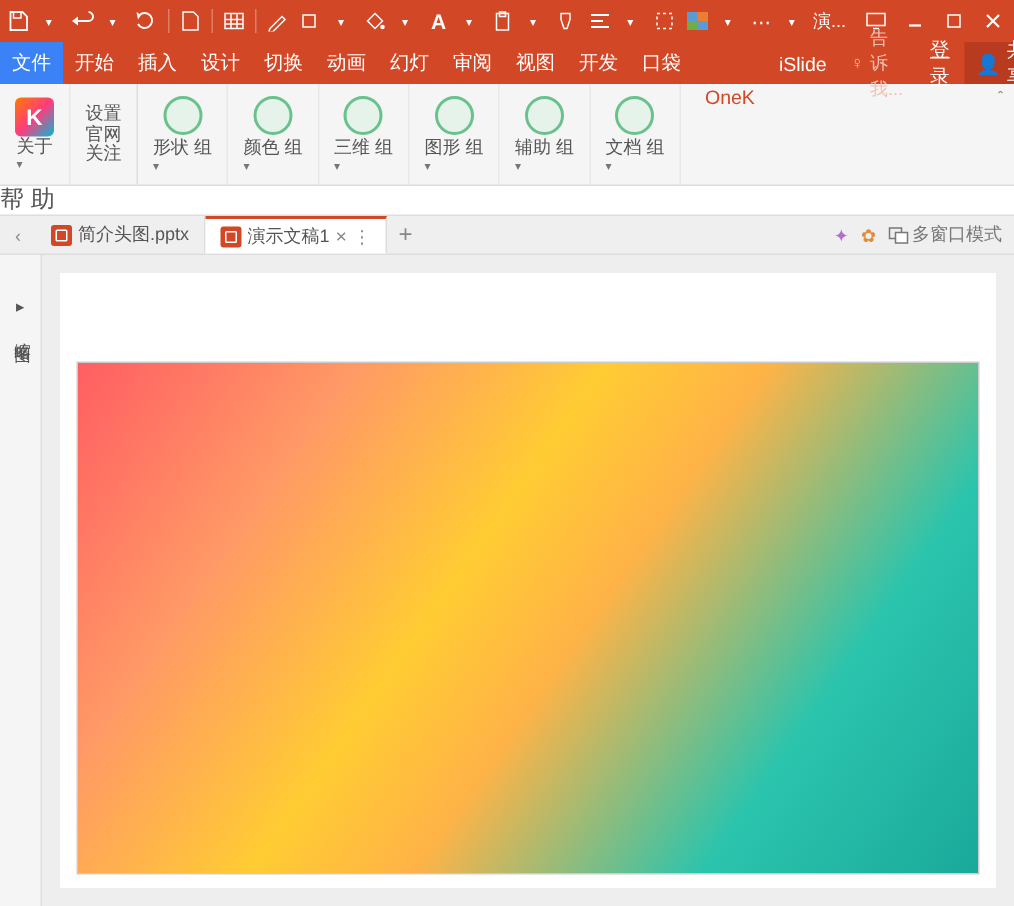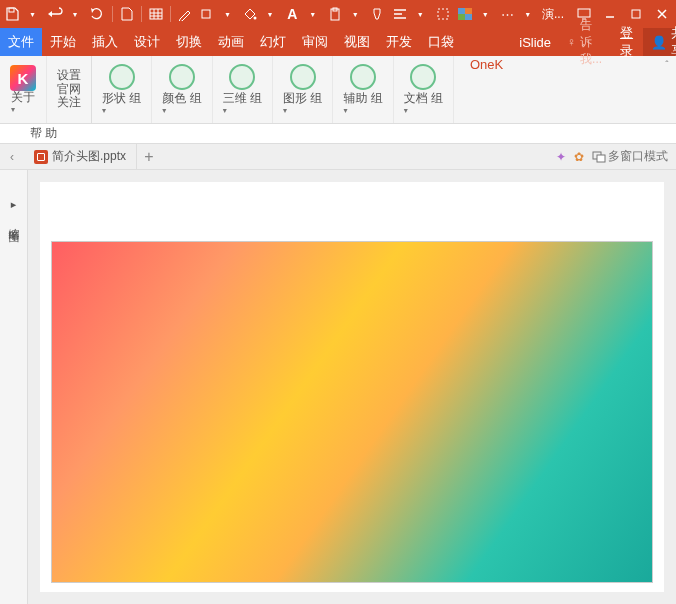--- a/index.html
+++ b/index.html
@@ -25,21 +25,21 @@
 
 
 .ribbon { height:68px; background:#f5f5f5; border-bottom:1px solid #ddd; display:flex; }
 .rgroup { display:flex; flex-direction:column; align-items:center; justify-content:center; padding:4px 10px; border-right:1px solid #e8e8e8; font-size:12px; color:#555; cursor:pointer; }
 .rgroup .rlogo { width:26px; height:26px; background:linear-gradient(135deg,#ff7a00,#ff3c7e,#00bcd4);border-radius:4px; display:flex;align-items:center;justify-content:center;color:#fff;font-weight:bold;font-size:15px; }
 .rgroup .stack { display:flex; flex-direction:column; align-items:flex-start; line-height:1.15; }
 .rgroup .ricon { width:26px; height:26px; border:2px solid #69c18c; border-radius:50%; background:#e6f3ea; margin-bottom:2px; }
 .rgroup .dd { font-size:8px; color:#777; }
 .ribbon .collapse { margin-left:auto; width:18px; display:flex;align-items:flex-start;justify-content:center; font-size:10px;color:#888; padding-top:4px; cursor:pointer; }
 
-.helprow { height:20px; background:#fff; border-bottom:1px solid #ddd; font-size:12px; color:#555; padding-left:30px; display:flex; align-items:center; }
+.helprow { height:20px; background:#fff; border-bottom:1px solid #ddd; font-size:16px; color:#555; display:flex; align-items:center; }
 
 
 .doctabs { height:26px; background:#efefef; border-bottom:1px solid #ddd; display:flex; align-items:stretch; font-size:12px; color:#555; }
 .doctab { display:flex; align-items:center; gap:4px; padding:0 10px; border-right:1px solid #ddd; cursor:pointer; max-width:150px; }
 .doctab.active { background:#fff; border-top:2px solid #d24726; }
 .docico { width:14px;height:14px;background:#d24726;border-radius:2px;position:relative; }
 .docico::after{content:"";position:absolute;inset:3px;border:1px solid #fff;border-radius:1px;}
 .doctab .dname { white-space:nowrap; overflow:hidden; text-overflow:ellipsis; }
 .doctab .close { font-size:13px; color:#888; }
 .addtab { width:24px; display:flex;align-items:center;justify-content:center; color:#888; cursor:pointer; font-size:16px; }
@@ -263,20 +263,26 @@
 <div class="helprow">
   <span>帮 助</span>
 </div>
 
 <div class="doctabs">
   <span style="width:24px;display:flex;align-items:center;justify-content:center;color:#888;">‹</span>
   <div class="doctab">
     <span class="docico"></span>
     <span class="dname">简介头图.pptx</span>
   </div>
+  <div class="doctab active">
+    <span class="docico"></span>
+    <span class="dname">演示文稿1</span>
+    <span class="close">×</span>
+    <span style="color:#888;">⋮</span>
+  </div>
   <div class="addtab">+</div>
   <div class="rtools">
     <span style="color:#b06ecf;">✦</span>
     <span style="color:#e08b3e;">✿</span>
     <span>
       <svg width="14" height="12">
           <rect x="1" y="1" width="8" height="7" fill="none" stroke="#777"></rect>
           <rect x="5" y="4" width="8" height="7" fill="#fff" stroke="#777"></rect>
         </svg>
       <span>多窗口模式</span>

